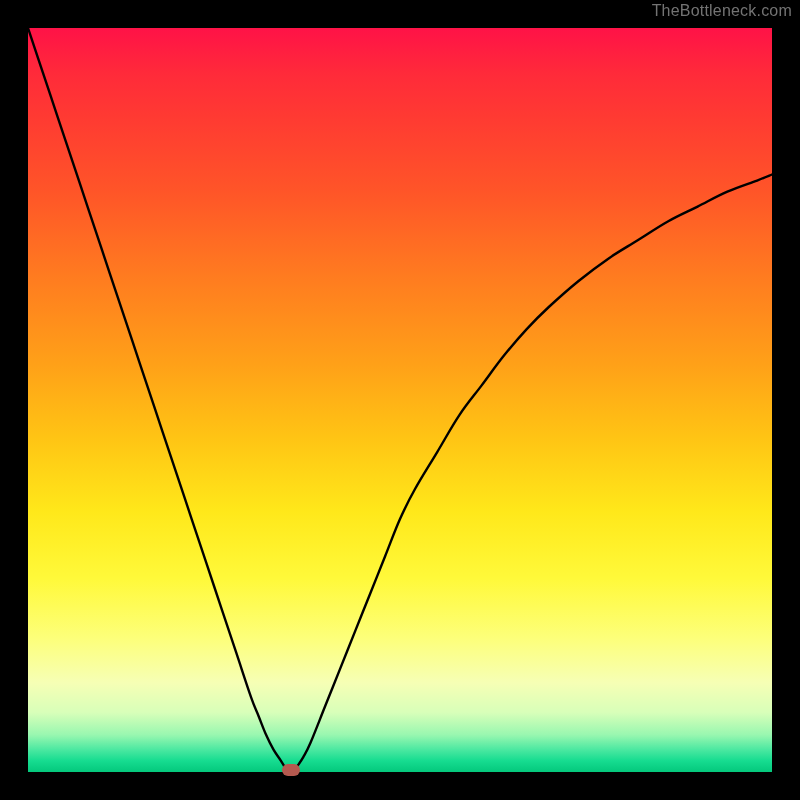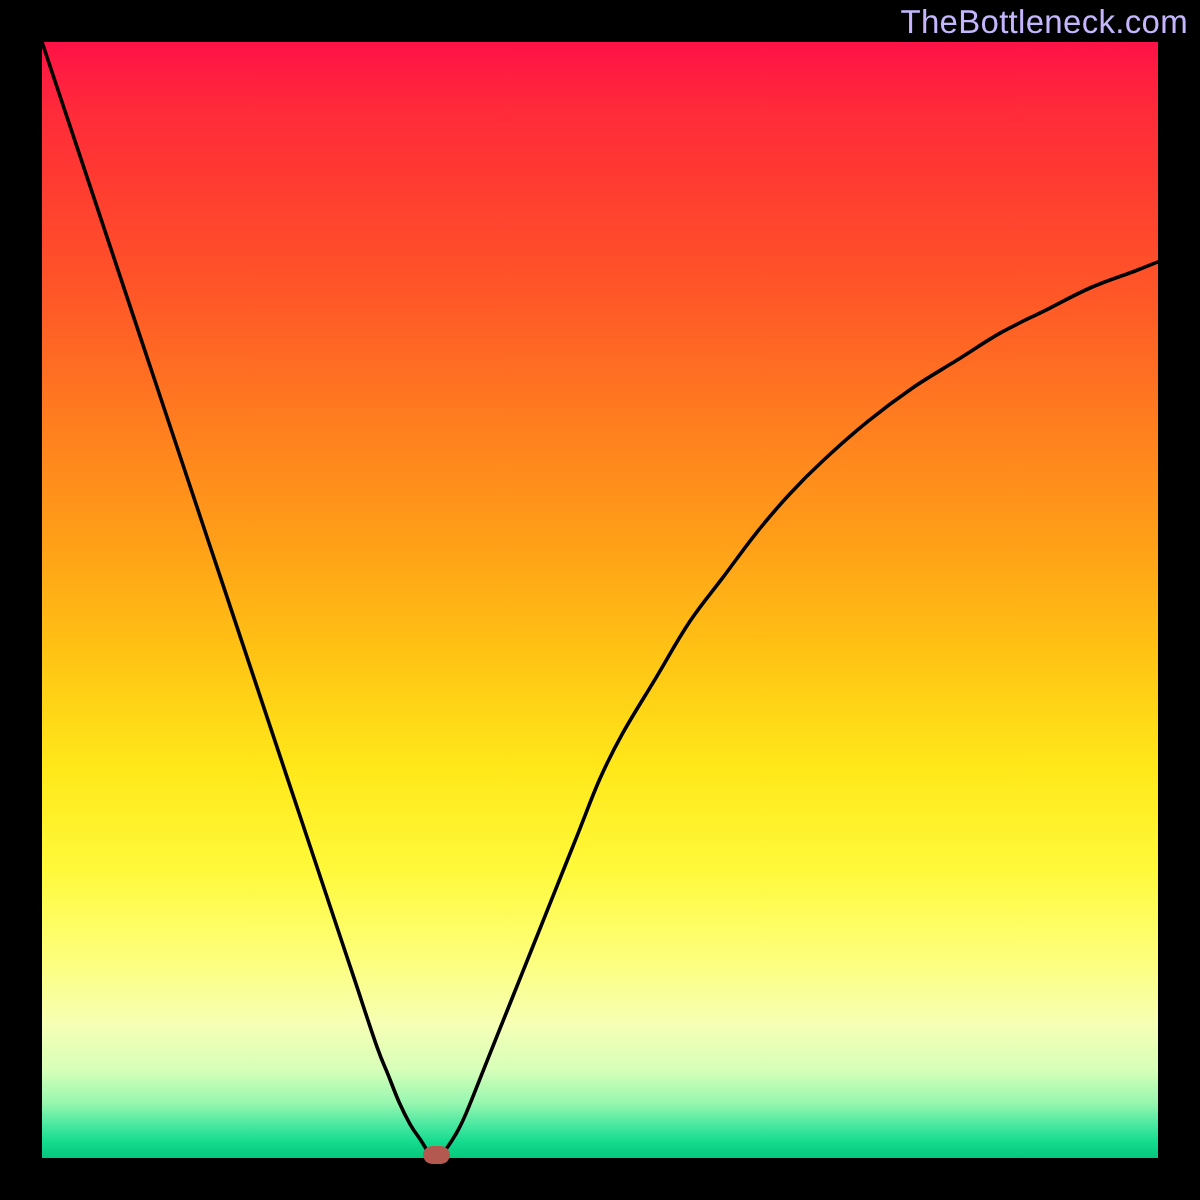--- a/index.html
+++ b/index.html
@@ -8,23 +8,23 @@
     position: relative;
     width: 800px;
     height: 800px;
     background: #000;
   }
   .watermark {
     position: absolute;
     top: 2px;
     right: 8px;
     font-family: Arial, Helvetica, sans-serif;
-    font-size: 22px;
+    font-size: 16px;
     font-weight: 500;
-    color: #c4b5fd;
+    color: #737373;
     letter-spacing: 0.2px;
     z-index: 10;
   }
   .plot-frame {
     position: absolute;
     left: 28px;
     top: 28px;
     width: 744px;
     height: 744px;
   }

